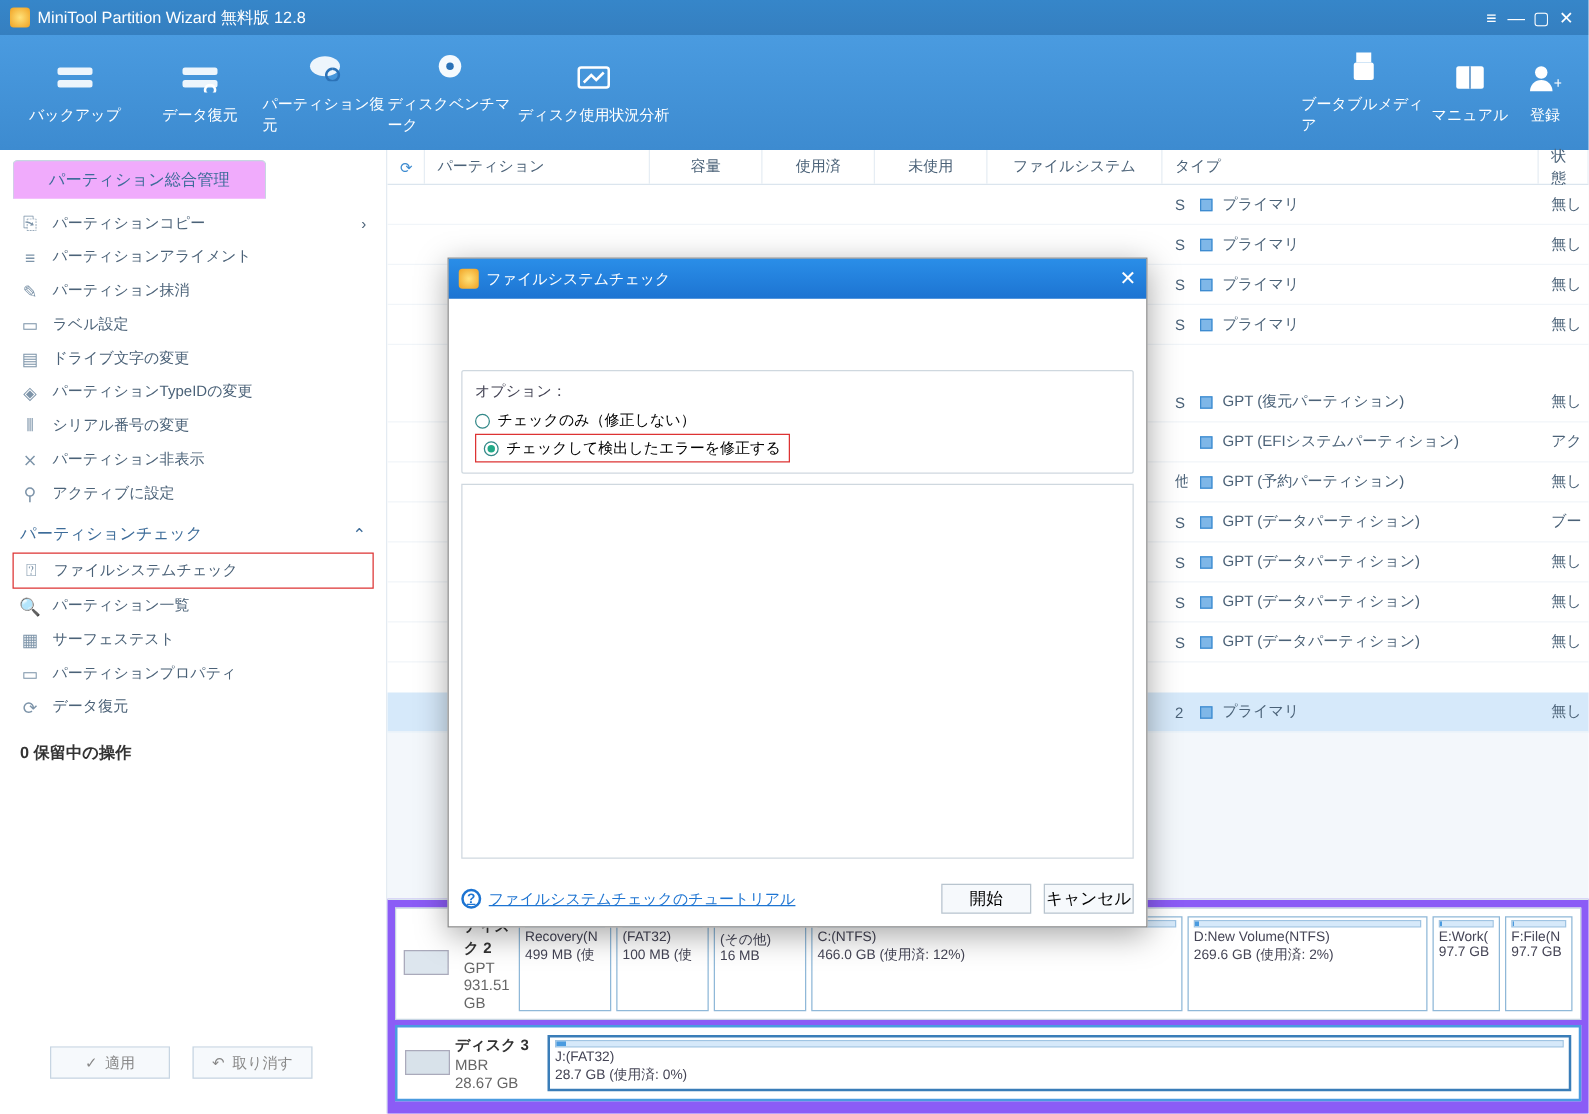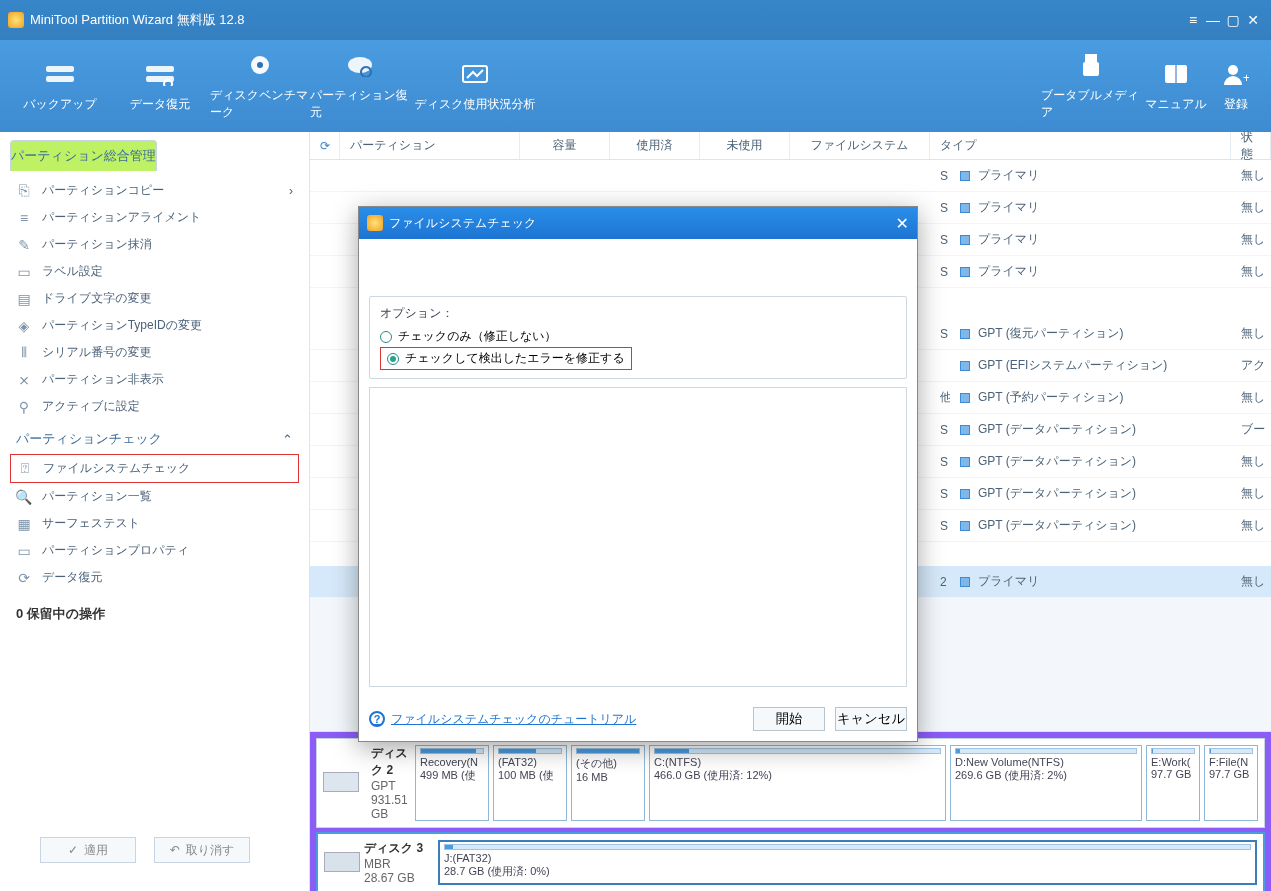--- a/index.html
+++ b/index.html
@@ -1,32 +1,32 @@
 <!DOCTYPE html>
 <html><head>
 <meta charset="utf-8">
 <style>
 * { box-sizing: border-box; margin: 0; padding: 0; font-family: "Meiryo", "Segoe UI", sans-serif; }
 body { width: 1271px; height: 891px; overflow: hidden; background: #fff; font-size: 12px; }
 
-.titlebar { height: 40px; background: linear-gradient(#3686c9,#357fc0); color: #fff; display: flex; align-items: center; padding: 0 8px; }
+.titlebar { height: 28px; background: linear-gradient(#3686c9,#357fc0); color: #fff; display: flex; align-items: center; padding: 0 8px; }
 .titlebar .logo { width: 16px; height: 16px; background: radial-gradient(#ffe27a,#f0a020); border-radius: 3px; margin-right: 6px; }
 .titlebar .title { flex: 1; font-size: 13px; }
 .titlebar .winbtn { width: 20px; text-align: center; cursor: pointer; font-size: 14px; }
 
 .toolbar { height: 92px; background: linear-gradient(#4a9be0,#3d8bd0); color: #fff; display: flex; align-items: center; padding: 0 10px; }
 .tbtn { display: flex; flex-direction: column; align-items: center; justify-content: center; width: 100px; height: 80px; cursor: pointer; }
 .ticon { width: 32px; height: 28px; margin-bottom: 8px; display:flex; align-items:center; justify-content:center; }
 .tlabel { font-size: 12px; }
 .spacer { flex: 1; }
 
 .main { display: flex; height: calc(891px - 28px - 92px); }
 
 .sidebar { width: 310px; background: #fff; border-right: 1px solid #dbe5ee; padding: 8px 10px; overflow:hidden; }
-.sectiontab { display: inline-block; background: #bef264; border: 1px solid #c7d5e2; border-bottom: none; border-radius: 4px 4px 0 0; padding: 6px 0; color: #3d6c99; font-size: 13px; margin-bottom: 6px; }
+.sectiontab { display: inline-block; background: #f0abfc; border: 1px solid #c7d5e2; border-bottom: none; border-radius: 4px 4px 0 0; padding: 6px 28px; color: #3d6c99; font-size: 13px; margin-bottom: 6px; }
 .sb-item { display: flex; align-items: center; gap: 10px; padding: 5px 6px; color: #4b6278; cursor: pointer; }
 .sb-item.highlighted { border: 1px solid #d33; }
 .sb-ico { width: 16px; height: 16px; color: #7d94a9; display:flex; align-items:center; justify-content:center; font-size:14px; }
 .sb-chevron { margin-left: auto; }
 .sb-head { font-size: 13px; color: #3d6c99; padding: 10px 6px 6px; display:flex; align-items:center; }
 .pending { font-weight: bold; color: #333; padding: 14px 6px; font-size: 13px; }
 
 .bottom-btns { position: fixed; left: 40px; bottom: 28px; display: flex; gap: 18px; }
 .bbtn { width: 96px; height: 26px; border: 1px solid #c7d5e2; background: #f6f9fc; color: #888; display:flex; align-items:center; justify-content:center; gap:6px; cursor:pointer; }
 
@@ -99,34 +99,34 @@
           <rect x="2" y="4" width="28" height="6" rx="2" fill="#fff" opacity="0.9"></rect>
           <rect x="2" y="14" width="28" height="6" rx="2" fill="#fff" opacity="0.9"></rect>
           <path d="M24 18 a4 4 0 1 0 0.1 0" fill="none" stroke="#fff" stroke-width="2"></path>
         </svg>
       </div>
     <div class="tlabel">データ復元</div>
   </div>
   <div class="tbtn">
     <div class="ticon">
         <svg width="32" height="24" viewBox="0 0 32 24">
+          <ellipse cx="16" cy="12" rx="12" ry="8" fill="#fff" opacity="0.9"></ellipse>
+          <path d="M22 14 a5 5 0 1 0 0.1 0" fill="none" stroke="#2b72b7" stroke-width="2"></path>
+        </svg>
+      </div>
+    <div class="tlabel">パーティション復元</div>
+  </div>
+  <div class="tbtn">
+    <div class="ticon">
+        <svg width="32" height="24" viewBox="0 0 32 24">
           <circle cx="16" cy="12" r="9" fill="#fff" opacity="0.95"></circle>
           <circle cx="16" cy="12" r="3" fill="#2b72b7"></circle>
         </svg>
       </div>
     <div class="tlabel">ディスクベンチマーク</div>
-  </div>
-  <div class="tbtn">
-    <div class="ticon">
-        <svg width="32" height="24" viewBox="0 0 32 24">
-          <ellipse cx="16" cy="12" rx="12" ry="8" fill="#fff" opacity="0.9"></ellipse>
-          <path d="M22 14 a5 5 0 1 0 0.1 0" fill="none" stroke="#2b72b7" stroke-width="2"></path>
-        </svg>
-      </div>
-    <div class="tlabel">パーティション復元</div>
   </div>
   <div class="tbtn" style="width:130px">
     <div class="ticon">
         <svg width="32" height="24" viewBox="0 0 32 24">
           <rect x="4" y="4" width="24" height="16" rx="2" fill="none" stroke="#fff" stroke-width="2"></rect>
           <path d="M8 16 L14 10 L18 14 L24 8" fill="none" stroke="#fff" stroke-width="2"></path>
         </svg>
       </div>
     <div class="tlabel">ディスク使用状況分析</div>
   </div>

